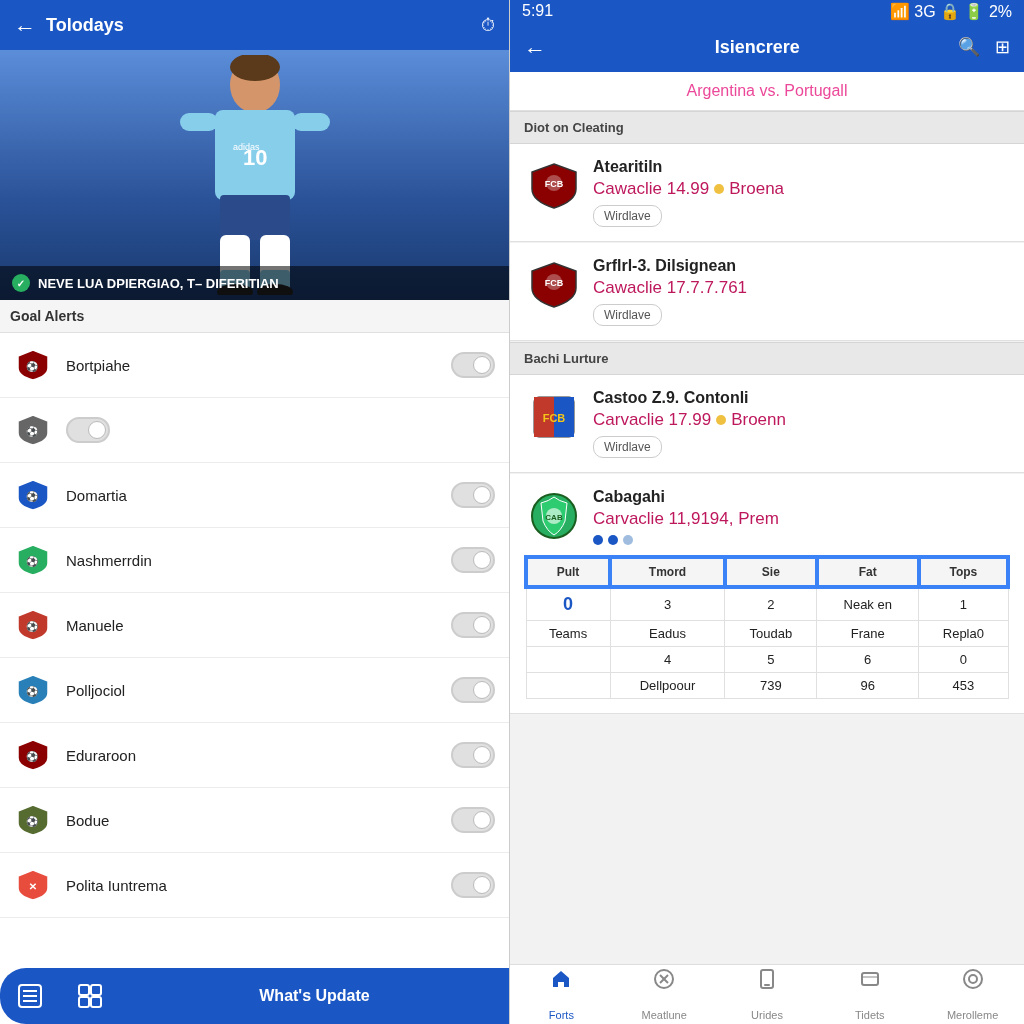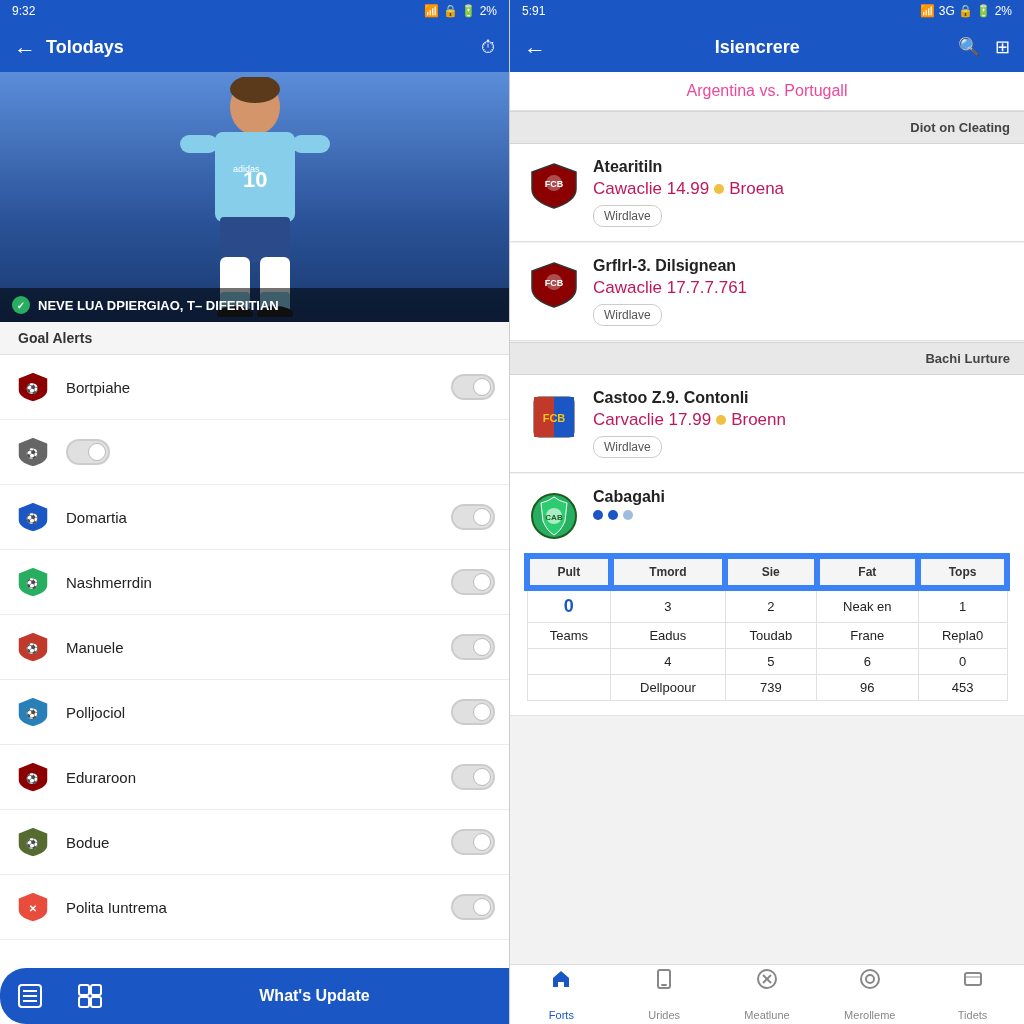--- a/index.html
+++ b/index.html
@@ -92,21 +92,21 @@
       width: 18px;
       height: 18px;
       display: flex;
       align-items: center;
       justify-content: center;
       font-size: 10px;
     }
 
     .section-header {
       background: #f5f5f5;
-      padding: 8px 18px;
+      padding: 8px 10px;
       font-size: 14px;
       font-weight: 600;
       color: #333;
       border-bottom: 1px solid #e0e0e0;
     }
 
     .team-list {
       flex: 1;
       overflow-y: auto;
     }
@@ -189,21 +189,21 @@
       height: 1024px;
       background: #f2f2f2;
       display: flex;
       flex-direction: column;
       overflow: hidden;
     }
 
     .right-status-bar {
       background: #1a56c4;
       color: white;
-      font-size: 12px;
+      font-size: 16px;
       padding: 4px 12px;
       display: flex;
       justify-content: space-between;
       align-items: center;
       height: 22px;
     }
 
     .right-top-nav {
       background: #1a56c4;
       color: white;
@@ -246,21 +246,20 @@
     }
 
     .right-section-header {
       background: #e8e8e8;
       padding: 8px 14px;
       font-size: 13px;
       font-weight: 600;
       color: #444;
       border-top: 1px solid #d5d5d5;
       border-bottom: 1px solid #d5d5d5;
-      text-align: right;
     }
 
     .right-team-card {
       background: white;
       margin-bottom: 1px;
       padding: 14px;
       display: flex;
       align-items: flex-start;
       gap: 14px;
       border-bottom: 1px solid #e0e0e0;
@@ -335,21 +334,21 @@
       width: 100%;
       border-collapse: collapse;
       font-size: 12px;
     }
     .stats-table th {
       background: #f5f5f5;
       padding: 6px 4px;
       text-align: center;
       font-weight: 600;
       color: #333;
-      border: 6px solid #3b82f6;
+      border: 4px solid #3b82f6;
     }
     .stats-table td {
       padding: 5px 4px;
       text-align: center;
       border: 1px solid #e0e0e0;
       color: #222;
       font-size: 13px;
     }
     .stats-table td.blue-text { color: #1a56c4; font-size: 18px; font-weight: 700; }
 
@@ -376,24 +375,20 @@
     }
     .tab-icon {
       font-size: 20px;
     }
   </style>
 </head>
 <body>
 
 <div class="left-panel">
 
-  <div class="status-bar">
-    <span>9:32</span>
-    <span>📶 🔒 🔋 2%</span>
-  </div>
 
   <div class="top-nav">
     <span class="back-btn">←</span>
     <span class="title">Tolodays</span>
     <span class="icon-right">⏱</span>
   </div>
 
   <div class="hero-image">
     <div class="player-silhouette">
 
@@ -624,20 +619,21 @@
     <div class="right-team-logo">
       <svg width="50" height="50" viewBox="0 0 50 50">
         <circle cx="25" cy="25" r="22" fill="#27ae60" stroke="#1a5e20" stroke-width="2"></circle>
         <path d="M25 6 Q30 10 38 12 L36 30 Q32 40 25 44 Q18 40 14 30 L12 12 Q20 10 25 6Z" fill="#2ecc71" stroke="white" stroke-width="1"></path>
         <circle cx="25" cy="25" r="8" fill="white" opacity="0.6"></circle>
         <text x="25" y="29" text-anchor="middle" fill="#1a5e20" font-size="8" font-weight="bold">CAB</text>
       </svg>
     </div>
     <div class="right-team-info">
       <div class="right-team-name">Cabagahi</div>
+      <div class="right-team-sub">Carvaclie 11,9194, Prem</div>
       <div class="dots-row">
         <div class="dot-blue"></div>
         <div class="dot-blue"></div>
         <div class="dot-blue-light"></div>
       </div>
     </div>
   </div>
   <table class="stats-table">
     <thead>
       <tr>
@@ -690,42 +686,42 @@
   <div class="right-bottom-tabs" id="right-tabs">
 
   <div class="tab-item active">
         <span class="tab-icon"><svg width="22" height="22" viewBox="0 0 22 22" fill="#1a56c4">
             <path d="M11 3L3 10v9h5v-5h6v5h5V10L11 3z"></path>
           </svg></span>
         <span>Forts</span>
       </div>
       <div class="tab-item">
         <span class="tab-icon"><svg width="22" height="22" viewBox="0 0 22 22">
-            <rect x="5" y="2" width="12" height="18" rx="2" fill="none" stroke="#888" stroke-width="2"></rect>
-            <rect x="8" y="16" width="6" height="2" rx="1" fill="#888"></rect>
-          </svg></span>
-        <span>Urides</span>
-      </div>
-      <div class="tab-item">
-        <span class="tab-icon"><svg width="22" height="22" viewBox="0 0 22 22">
             <circle cx="11" cy="11" r="9" fill="none" stroke="#888" stroke-width="2"></circle>
             <line x1="7" y1="7" x2="15" y2="15" stroke="#888" stroke-width="2"></line>
             <line x1="15" y1="7" x2="7" y2="15" stroke="#888" stroke-width="2"></line>
           </svg></span>
         <span>Meatlune</span>
+      </div>
+      <div class="tab-item">
+        <span class="tab-icon"><svg width="22" height="22" viewBox="0 0 22 22">
+            <rect x="5" y="2" width="12" height="18" rx="2" fill="none" stroke="#888" stroke-width="2"></rect>
+            <rect x="8" y="16" width="6" height="2" rx="1" fill="#888"></rect>
+          </svg></span>
+        <span>Urides</span>
+      </div>
+      <div class="tab-item">
+        <span class="tab-icon"><svg width="22" height="22" viewBox="0 0 22 22">
+            <rect x="3" y="5" width="16" height="12" rx="2" fill="none" stroke="#888" stroke-width="2"></rect>
+            <line x1="3" y1="9" x2="19" y2="9" stroke="#888" stroke-width="1"></line>
+          </svg></span>
+        <span>Tidets</span>
       </div>
       <div class="tab-item">
         <span class="tab-icon"><svg width="22" height="22" viewBox="0 0 22 22">
             <circle cx="11" cy="11" r="9" fill="none" stroke="#888" stroke-width="2"></circle>
             <circle cx="11" cy="11" r="4" fill="none" stroke="#888" stroke-width="2"></circle>
           </svg></span>
         <span>Merolleme</span>
       </div>
-      <div class="tab-item">
-        <span class="tab-icon"><svg width="22" height="22" viewBox="0 0 22 22">
-            <rect x="3" y="5" width="16" height="12" rx="2" fill="none" stroke="#888" stroke-width="2"></rect>
-            <line x1="3" y1="9" x2="19" y2="9" stroke="#888" stroke-width="1"></line>
-          </svg></span>
-        <span>Tidets</span>
-      </div>
     </div>
 
 </div>
 
 </body></html>

